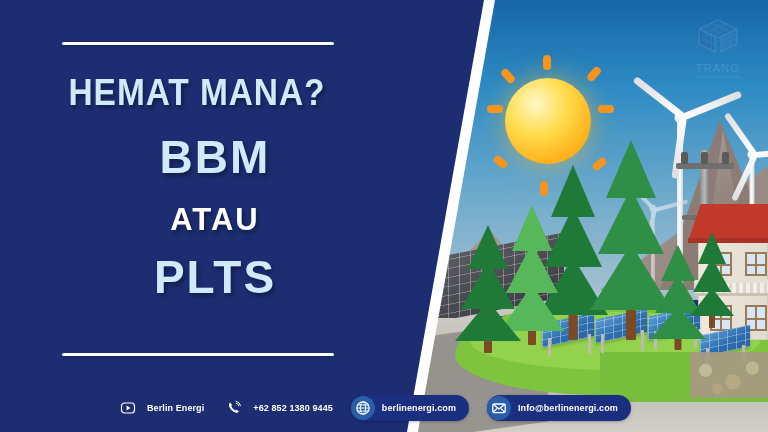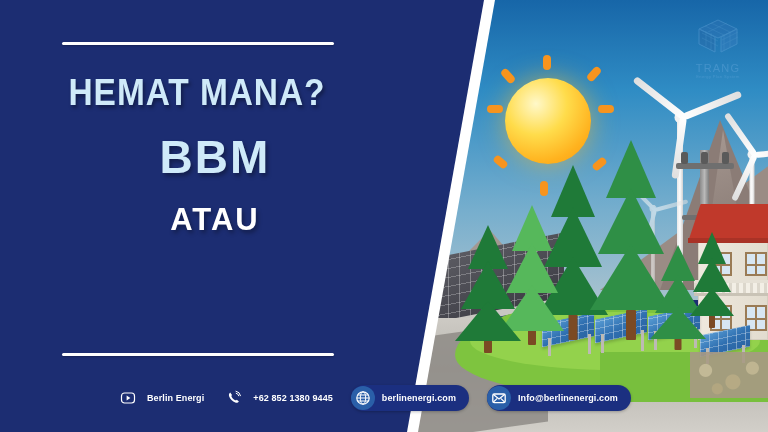--- a/index.html
+++ b/index.html
@@ -250,21 +250,21 @@
     letter-spacing:2px;
   }
   .t-plts {
     top:250px; left:0;
     font-size:46px; color:#cfeaf9;
     letter-spacing:2px;
   }
 
   
   .footer {
-    position:absolute; left:0; bottom:10px; width:768px; height:48px;
+    position:absolute; left:0; bottom:0; width:768px; height:48px;
     display:flex; align-items:center; gap:18px;
     padding-left:116px;
     z-index:10;
   }
   .contact {
     display:flex; align-items:center; gap:7px;
     height:26px;
     border-radius:13px;
     white-space:nowrap;
   }
@@ -435,20 +435,21 @@
   </div>
 
   <div class="navy-wedge"></div>
   <div class="diag-stripe"></div>
 
   <div class="headline-wrap">
     <div class="rule rule-top"></div>
     <div class="t-line t-hemat">HEMAT MANA?</div>
     <div class="t-line t-atau">ATAU</div>
     <div class="t-line t-bbm">BBM</div>
+    <div class="t-line t-plts">PLTS</div>
     <div class="rule rule-bottom"></div>
   </div>
 
   <div class="wm">
     <svg width="46" height="42" viewBox="0 0 46 42">
       <g stroke="#7fb6e8" stroke-width="1" fill="#3f74b8" fill-opacity="0.75">
         <path d="M23 2 L42 11 L23 20 L4 11 Z"></path>
         <path d="M4 11 L4 26 L20 34 L20 19 Z" fill="#2f5f9e" fill-opacity="0.8"></path>
         <path d="M26 19 L42 11 L42 26 L26 34 Z" fill="#4a82c6" fill-opacity="0.8"></path>
       </g>

